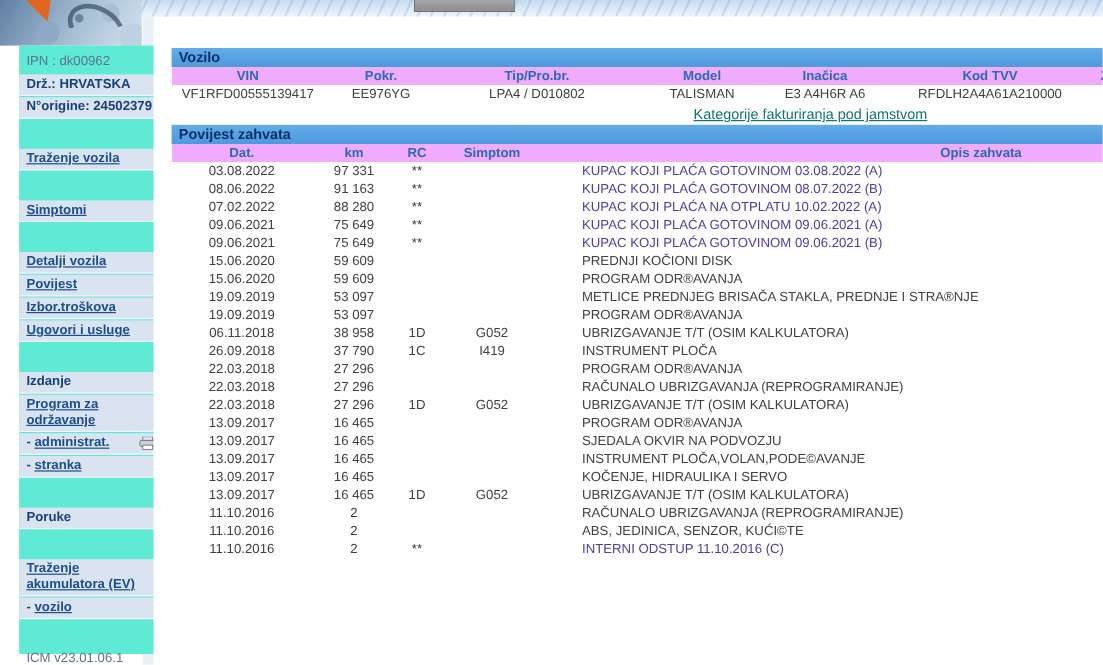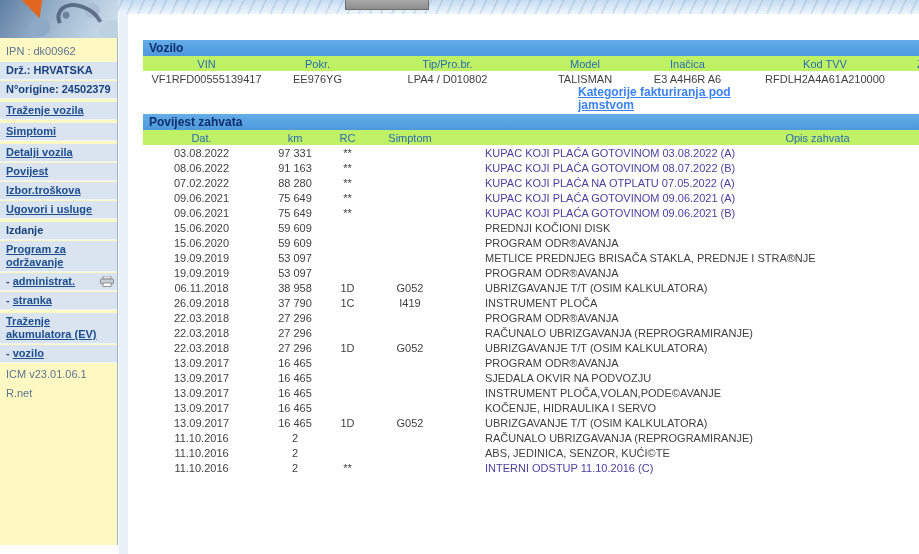--- a/index.html
+++ b/index.html
@@ -38,62 +38,62 @@
   }
   .logo-swirl{
     position:absolute;left:55px;top:5px;width:42px;height:27px;border-radius:50%;
     border:4px solid rgba(28,44,70,.55);
     border-right-color:transparent;border-bottom-color:transparent;
     transform:rotate(28deg);
   }
   
   .gap-strip{position:absolute;left:119px;top:14px;width:9px;height:540px;background:#e9f0f8}
   .sidebar{
-    position:absolute;left:0;top:38px;width:118px;height:507px;box-sizing:border-box;
-    background:#fef9c3;border-right:1px solid #9cb3d1;padding-top:5px;
+    position:absolute;left:16px;top:38px;width:118px;height:507px;box-sizing:border-box;
+    background:#5eead4;border-right:1px solid #9cb3d1;padding-top:5px;
   }
   .side-item{
     position:relative;margin-bottom:1px;padding:2px 4px 2px 6px;
     background:#d9e4f0;border-bottom:1px solid #eef4fa;
     font-size:11px;font-weight:bold;color:#1b4d8f;line-height:13px;
   }
-  .side-item.gap{margin-top:3px}
+  .side-item.gap{margin-top:25px}
   .side-item.muted{color:#5c7392;font-weight:normal;background:transparent;border-bottom-color:transparent}
   .side-item.label{color:#17407c}
   .side-item.link .side-label{text-decoration:underline;cursor:pointer}
   .side-item .dash{text-decoration:none}
   .printer-ico{position:absolute;right:3px;top:3px;width:14px;height:11px}
   
   .content-panel{
     position:absolute;left:128px;top:14px;width:791px;height:540px;
     background:#ffffff;border-top-left-radius:22px 9px;
     padding:26px 0 0 15px;box-sizing:border-box;overflow:hidden;
   }
   .section-title{
     height:16px;line-height:16px;padding-left:6px;box-sizing:border-box;
     background:linear-gradient(180deg,#64ace9,#4d99dc);
     color:#0d2f6b;font-size:12px;font-weight:bold;
   }
   table{border-collapse:collapse;table-layout:fixed;font-size:11px;color:#3f3f3f}
   th{
-    background:#bef264;color:#2a6ab5;font-weight:normal;height:15px;
+    background:#f0abfc;color:#2a6ab5;font-weight:bold;height:15px;
     padding:0;text-align:center;white-space:nowrap;overflow:hidden;
   }
   th.z-col{text-align:left;padding-left:2px}
   td{height:15px;padding:0;text-align:center;white-space:nowrap;overflow:hidden}
   td.opis{text-align:left;padding-left:30px}
   .vozilo-section{width:1040px}
   .hist-section{width:1037px}
   .vozilo-table{width:1040px}
   .hist-table{width:1037px}
   a.tbl-link{color:#4b3f9f;cursor:pointer}
   .kat-link{
     display:inline-block;margin:0 0 2px 435px;width:195px;
-    font-size:12px;font-weight:bold;line-height:13px;
-    color:#3b82f6;text-decoration:underline;cursor:pointer;
+    font-size:12px;font-weight:normal;line-height:13px;
+    color:#0f766e;text-decoration:underline;cursor:pointer;
   }
 </style>
 </head>
 <body>
 
 <div class="header-band"></div>
 <div class="header-tab"></div>
 <div class="logo">
   <div class="logo-wedge"></div>
   <div class="logo-swirl"></div>
@@ -111,20 +111,21 @@
     <div class="side-item link"><span class="side-label">Izbor.troškova</span></div>
     <div class="side-item link"><span class="side-label">Ugovori i usluge</span></div>
     <div class="side-item label gap"><span class="side-label">Izdanje</span></div>
     <div class="side-item link"><span class="side-label">Program za održavanje</span></div>
     <div class="side-item link"><span class="dash">- </span><span class="side-label">administrat.</span><svg class="printer-ico" viewBox="0 0 14 11">
     <rect x="3" y="0" width="8" height="3" fill="#e9eef4" stroke="#7c7c7c" stroke-width="0.8"></rect>
     <rect x="0.5" y="3" width="13" height="5" rx="1" fill="#c9ced6" stroke="#7c7c7c" stroke-width="0.8"></rect>
     <rect x="3" y="7" width="8" height="3.5" fill="#ffffff" stroke="#7c7c7c" stroke-width="0.8"></rect>
   </svg></div>
     <div class="side-item link"><span class="dash">- </span><span class="side-label">stranka</span></div>
+    <div class="side-item label gap"><span class="side-label">Poruke</span></div>
     <div class="side-item link gap"><span class="side-label">Traženje akumulatora (EV)</span></div>
     <div class="side-item link"><span class="dash">- </span><span class="side-label">vozilo</span></div>
     <div class="side-item muted gap"><span class="side-label">ICM v23.01.06.1</span></div>
     <div class="side-item muted"><span class="side-label">R.net</span></div>
   </div>
 
 <div class="content-panel">
 
   <div class="vozilo-section">
     <div class="section-title">Vozilo</div>
@@ -194,21 +195,21 @@
     <td>91 163</td>
     <td>**</td>
     <td></td>
     <td class="opis"><a class="tbl-link">KUPAC KOJI PLAĆA GOTOVINOM 08.07.2022 (B)</a></td>
   </tr>
           <tr>
     <td>07.02.2022</td>
     <td>88 280</td>
     <td>**</td>
     <td></td>
-    <td class="opis"><a class="tbl-link">KUPAC KOJI PLAĆA NA OTPLATU 07.05.2022 (A)</a></td>
+    <td class="opis"><a class="tbl-link">KUPAC KOJI PLAĆA NA OTPLATU 10.02.2022 (A)</a></td>
   </tr>
           <tr>
     <td>09.06.2021</td>
     <td>75 649</td>
     <td>**</td>
     <td></td>
     <td class="opis"><a class="tbl-link">KUPAC KOJI PLAĆA GOTOVINOM 09.06.2021 (A)</a></td>
   </tr>
           <tr>
     <td>09.06.2021</td>

